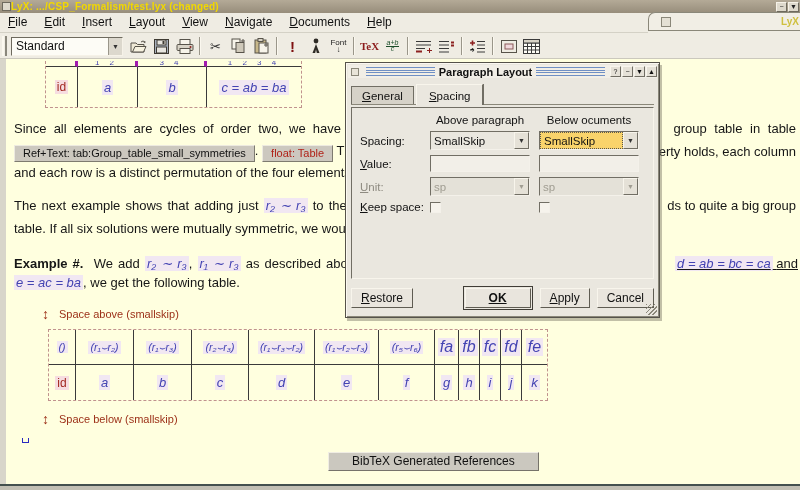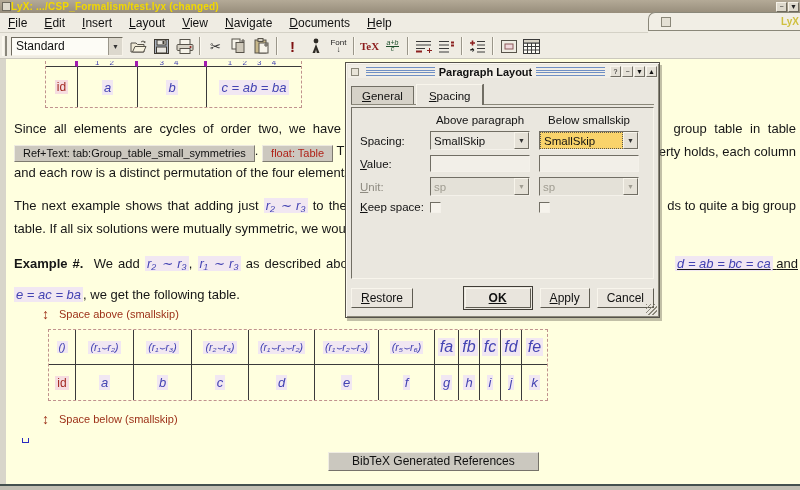--- a/index.html
+++ b/index.html
@@ -22,21 +22,21 @@
   #bg-win { position:absolute; left:648px; top:12px; width:152px; height:19px;
     background:#f1eee5; border:1px solid #8a8779; border-right:none;
     border-top-left-radius:7px; display:flex; align-items:center; z-index:1; }
   #bg-win .sec-icon { width:10px; height:10px; margin-left:12px; background:#e4e0d4;
     border:1px solid #8a8779; }
   #bg-win .sec-title { flex:1; text-align:right; color:#cfc040; font-weight:bold;
     font-size:10px; padding-right:1px; overflow:hidden; }
 
   
   #menubar { position:absolute; left:0; top:13px; width:648px; height:20px;
-    display:flex; align-items:center; font-size:12px; color:#111;
+    display:flex; font-size:12px; color:#111;
     border-bottom:1px solid #d4d1c6; }
   .menu-item { padding:2px 9px 2px 8px; white-space:nowrap; }
   .menu-item u { text-decoration:underline; }
 
   
   #toolbar { position:absolute; left:0; top:34px; width:800px; height:25px;
     display:flex; align-items:center; border-bottom:1px solid #cbc8bd; }
   .tool-handle { width:5px; height:20px; margin:0 4px 0 2px;
     border-left:2px solid #fbf8ef; border-right:2px solid #8a877c; }
   #style-combo { width:112px; height:19px; background:#fdfcf6; border:1px solid;
@@ -344,21 +344,21 @@
       <b>Example #.</b>&nbsp;
       <span>We add</span>
       <span class="mathbox">r₂ ∼ r₃</span><span>,</span>
       <span class="mathbox">r₁ ∼ r₃</span>
       <span>as described above</span>
     </div>
     <div class="doc-line abs" style="right:2px; top:197px;text-decoration:underline;">
       <span class="mathbox">d = ab = bc = ca</span>
       <span>and</span>
     </div>
-    <div class="doc-line abs" style="left:8px; top:228px;">
+    <div class="doc-line abs" style="left:8px; top:216px;">
       <span class="mathbox">e = ac = ba</span><span>, we get the following table.</span>
     </div>
 
     <div class="space-marker abs" style="left:36px; top:247px;">
       <span class="arrow">↕</span>
       <span>Space above (smallskip)</span>
     </div>
 
     <div class="gtable abs" id="big-table" style="left:42px; top:270px;">
       <div class="gcell hdr">
@@ -463,21 +463,21 @@
     <div id="dlg-tabs">
       <div class="tab"><u>G</u>eneral</div>
       <div class="tab active"><u>S</u>pacing</div>
     </div>
 
     <div id="dlg-frame">
       <div id="dlg-grid">
         <div></div>
         <div class="col-hdr">Above paragraph</div>
         <div></div>
-        <div class="col-hdr">Below smallskip</div>
+        <div class="col-hdr">Below ocuments</div>
 
         <div class="fld-label">Spacing:</div>
         <div class="combo">
           <span class="txt">SmallSkip</span>
           <span class="btn">▼</span>
         </div>
         <div></div>
         <div class="combo">
           <span class="txt hl">SmallSkip</span>
           <span class="btn">▼</span>

